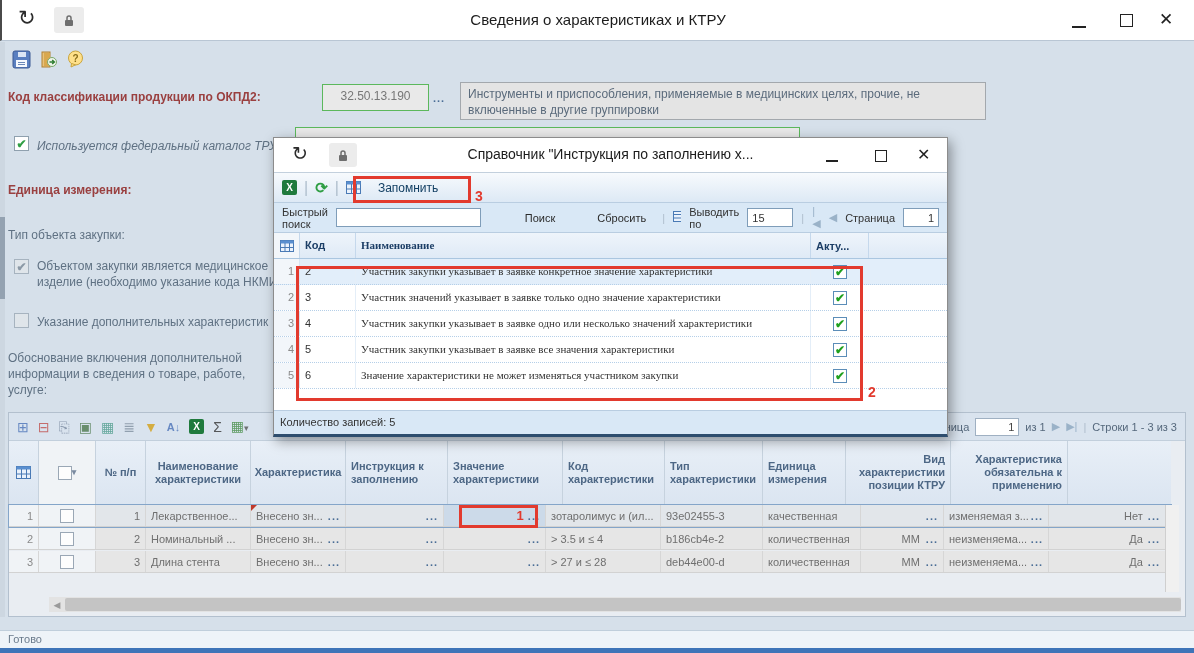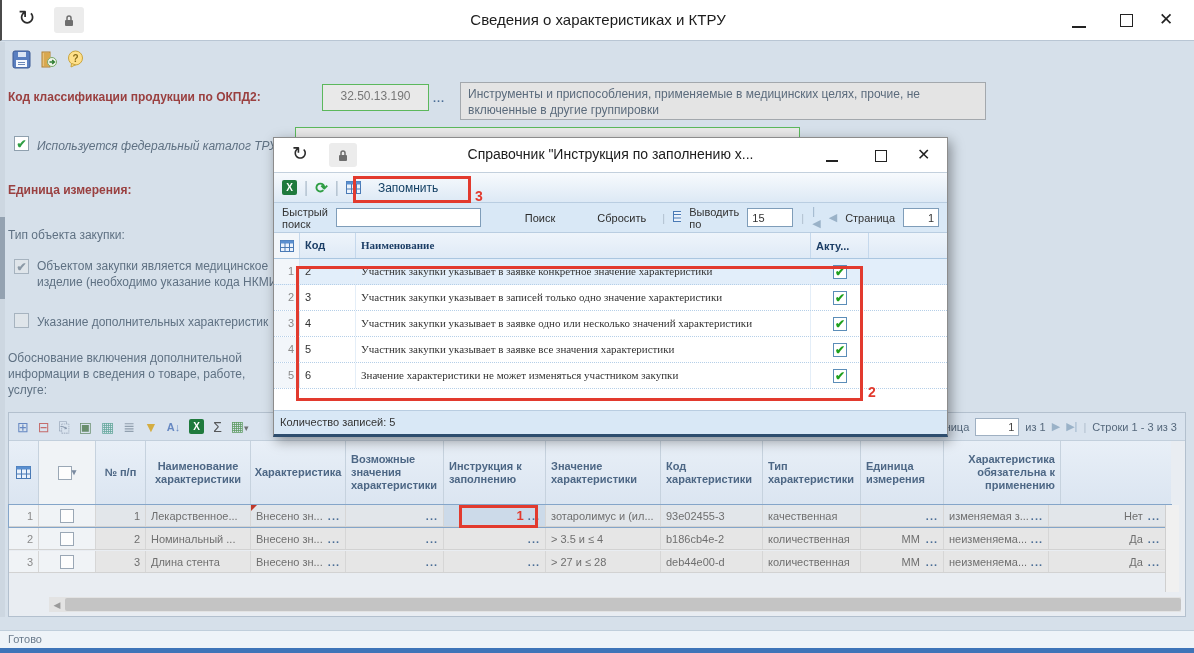--- a/index.html
+++ b/index.html
@@ -202,26 +202,26 @@
           <line x1="0" y1="8" x2="15" y2="8" stroke="#4a7ab5"></line>
         </svg>
     </div>
     <div class="hc c1 cbcell">
         <span class="gcb"></span>
         <span style="font-size:9px;color:#7a8aa0">▾</span>
       </div>
     <div class="hc c2 ctr">№ п/п</div>
     <div class="hc c3 ctr">Наименование характеристики</div>
     <div class="hc c4 ctr">Характеристика</div>
-    <div class="hc c5">Возможные значения характеристики</div>
     <div class="hc c6">Инструкция к заполнению</div>
     <div class="hc c7">Значение характеристики</div>
     <div class="hc c8">Код характеристики</div>
     <div class="hc c9">Тип характеристики</div>
     <div class="hc c10">Единица измерения</div>
+    <div class="hc c11 r" style="text-align:right">Вид характеристики позиции КТРУ</div>
     <div class="hc c12 r" style="text-align:right">Характеристика обязательна к применению</div>
   </div>
 
   <div class="abs grow sel-row" style="left:0; top:92px; width:1162px;">
     <div class="gc c0 numcell">1</div>
     <div class="gc c1 cbcell">
         <span class="gcb"></span>
       </div>
     <div class="gc c2 r">1</div>
     <div class="gc c3">Лекарственное...</div>
@@ -405,21 +405,21 @@
       <div class="mc mc-num">1</div>
       <div class="mc mc-code">2</div>
       <div class="mc mc-name">Участник закупки указывает в заявке конкретное значение характеристики</div>
       <div class="mc mc-act">
           <span class="m-check">✔</span>
         </div>
     </div>
     <div class="m-row">
       <div class="mc mc-num">2</div>
       <div class="mc mc-code">3</div>
-      <div class="mc mc-name">Участник закупки указывает в записей только одно значение характеристики</div>
+      <div class="mc mc-name">Участник значений указывает в заявке только одно значение характеристики</div>
       <div class="mc mc-act">
           <span class="m-check">✔</span>
         </div>
     </div>
     <div class="m-row">
       <div class="mc mc-num">3</div>
       <div class="mc mc-code">4</div>
       <div class="mc mc-name">Участник закупки указывает в заявке одно или несколько значений характеристики</div>
       <div class="mc mc-act">
           <span class="m-check">✔</span>

